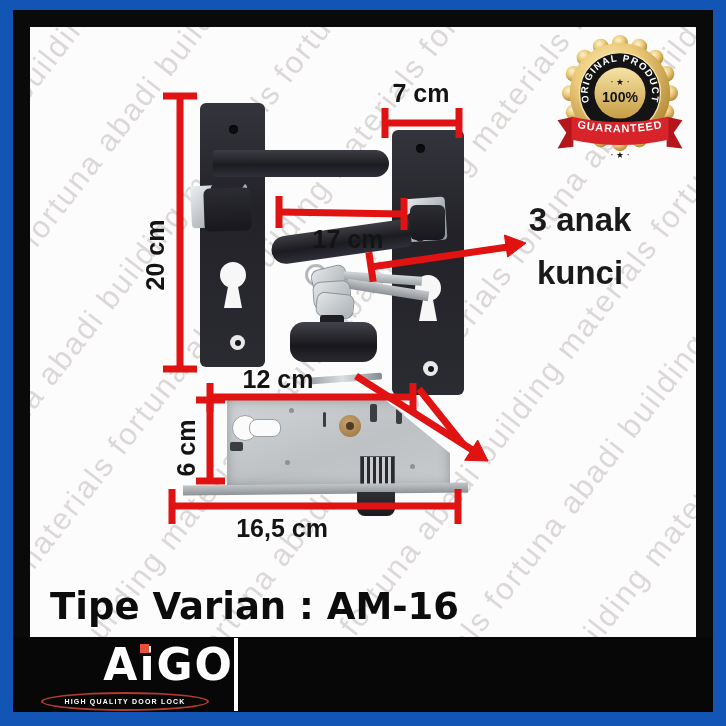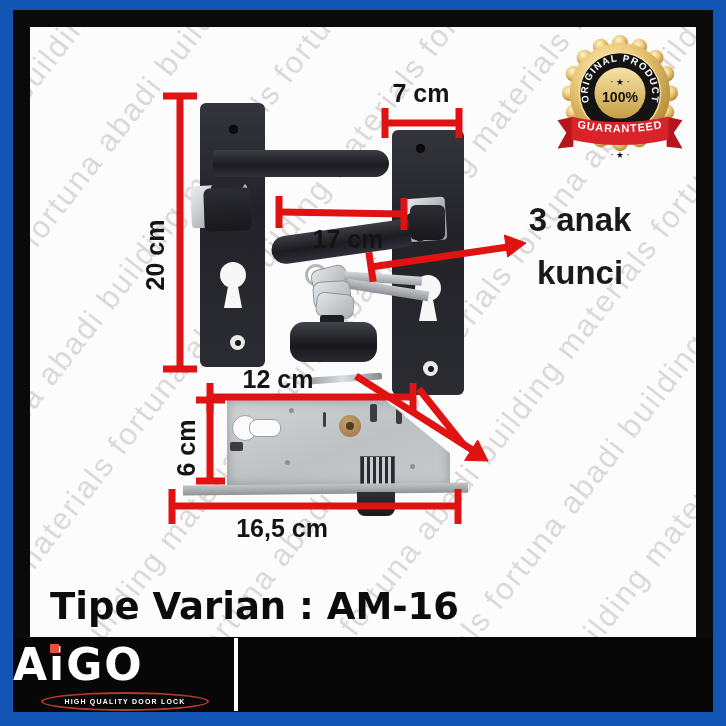--- a/index.html
+++ b/index.html
@@ -54,21 +54,21 @@
   .note div{line-height:47px;}
   .note.keys div{line-height:53px;font-size:33px;}
   
   .badge{position:absolute;z-index:3;}
   
   .variant{position:absolute;z-index:3;left:20px;top:558px;width:620px;text-align:left;
     font-family:"DejaVu Sans", sans-serif;font-weight:bold;font-size:37px;color:#0c0c0c;}
   
   .footer{left:13px;top:637px;width:700px;height:75px;background:#070707;z-index:4;}
   .logo-area{position:absolute;left:0;top:0;width:221px;height:75px;}
-  .brand{position:absolute;left:0;top:2px;width:221px;text-align:left;
+  .brand{position:absolute;left:0;top:2px;width:221px;text-align:right;
     font-family:"DejaVu Sans", sans-serif;font-weight:bold;font-size:44px;color:#ffffff;letter-spacing:2px;}
   .brand .logo-i{position:relative;}
   .brand .logo-i::after{content:"";position:absolute;left:1px;top:5px;width:9px;height:9px;background:#e8503a;}
   .tagline-oval{position:absolute;left:28px;top:55px;width:164px;height:15px;
     border:2px solid #b23a2e;border-radius:50%;display:flex;align-items:center;justify-content:center;}
   .tagline-oval span{font-size:7px;font-weight:bold;letter-spacing:1.2px;color:#ffffff;white-space:nowrap;}
   .divider{position:absolute;left:221px;top:1px;width:4px;height:73px;background:#ffffff;}
   .name-area{position:absolute;left:225px;top:0;right:0;height:75px;
     display:flex;align-items:center;justify-content:center;padding-right:6px;}
   .product-name{font-family:"Liberation Sans", sans-serif;font-weight:bold;font-style:italic;

